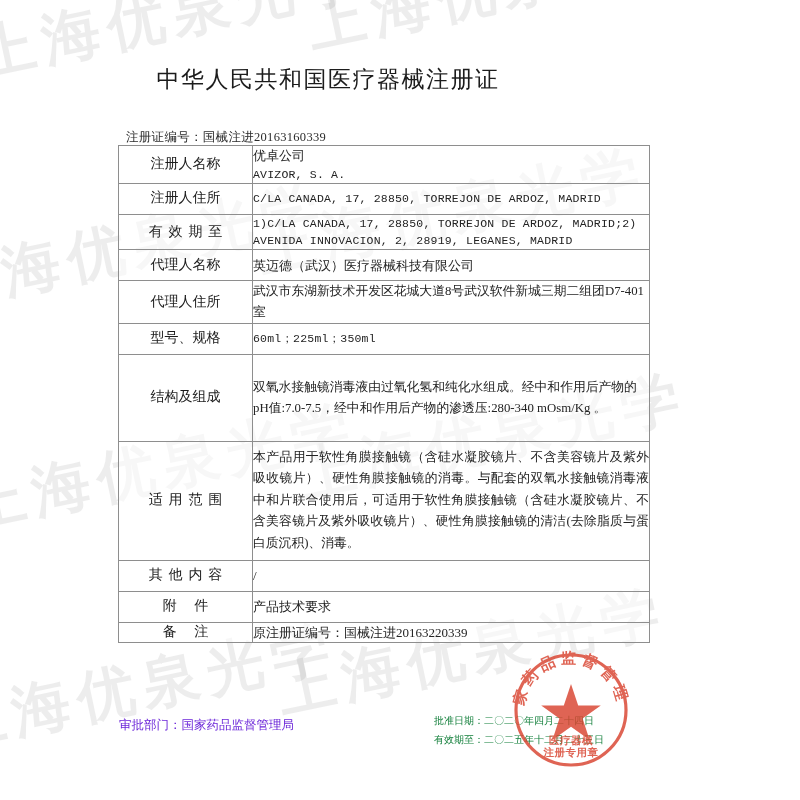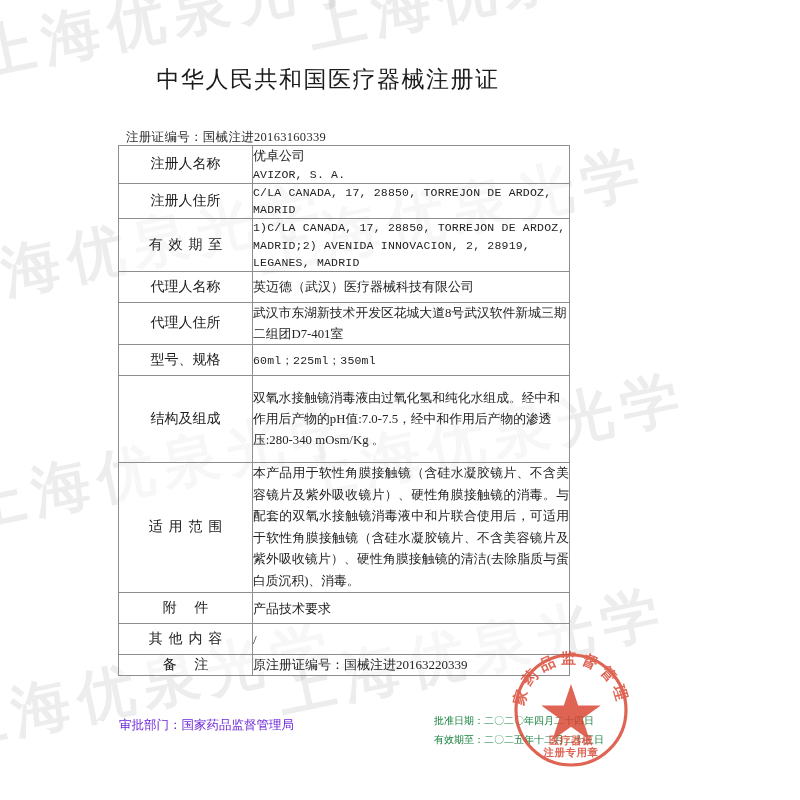--- a/index.html
+++ b/index.html
@@ -64,21 +64,21 @@
   }
   #reg-number .num {
     font-family: "Liberation Serif", "DejaVu Serif", serif;
   }
 
   
   #cert-table {
     position: absolute;
     top: 145px;
     left: 118px;
-    width: 452px;
+    width: 532px;
     border-collapse: collapse;
     table-layout: fixed;
     background: transparent;
   }
   #cert-table td {
     border: 1px solid #8e8e8e;
     vertical-align: middle;
     padding: 0;
     background: rgba(255,255,255,0.55);
   }
@@ -245,33 +245,33 @@
         <td class="label">
           <span class="sp">适用范围</span>
         </td>
         <td class="value">
           <span class="scope">本产品用于软性角膜接触镜（含硅水凝胶镜片、不含美容镜片及紫外吸收镜片）、硬性角膜接触镜的消毒。与配套的双氧水接触镜消毒液中和片联合使用后，可适用于软性角膜接触镜（含硅水凝胶镜片、不含美容镜片及紫外吸收镜片）、硬性角膜接触镜的清洁(去除脂质与蛋白质沉积)、消毒。</span>
         </td>
       </tr>
 
       <tr class="short">
         <td class="label">
+          <span class="sp">其他内容</span>
+        </td>
+        <td class="value">
+          <div class="cn">/</div>
+        </td>
+      </tr>
+
+      <tr class="short">
+        <td class="label">
           <span class="sp2">附件</span>
         </td>
         <td class="value">
           <div class="cn">产品技术要求</div>
-        </td>
-      </tr>
-
-      <tr class="short">
-        <td class="label">
-          <span class="sp">其他内容</span>
-        </td>
-        <td class="value">
-          <div class="cn">/</div>
         </td>
       </tr>
 
       <tr>
         <td class="label">
           <span class="sp2">备注</span>
         </td>
         <td class="value">
           <div class="cn">原注册证编号：国械注进20163220339</div>
         </td>

